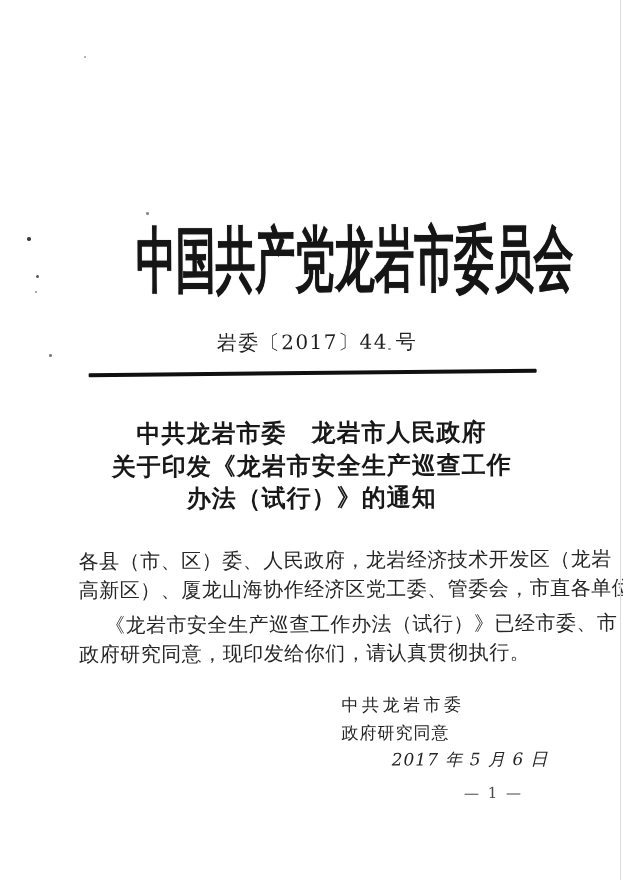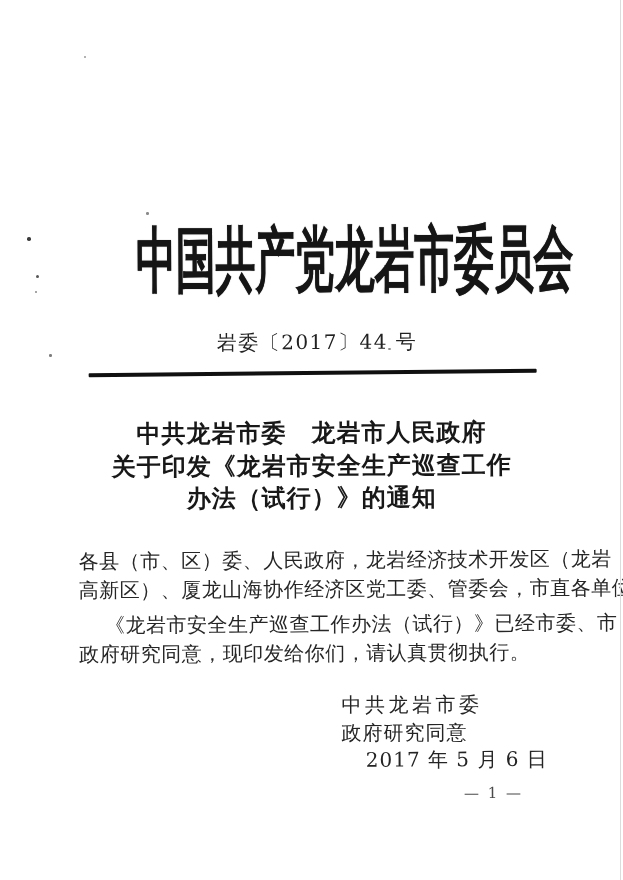--- a/index.html
+++ b/index.html
@@ -88,28 +88,28 @@
     font-weight: 400;
   }
   .body-text .bline { white-space: nowrap; }
   .body-text .para2 { margin-top: 6px; }
   .body-text .indent { padding-left: 26px; }
   
   .signature {
     position: absolute;
     left: 340px;
     top: 692px;
-    font-size: 20px;
+    font-size: 17px;
     line-height: 27.5px;
     color: #242424;
     white-space: nowrap;
   }
   .sig-issuer1 { letter-spacing: 3.5px; }
   .sig-issuer2 { letter-spacing: 1px; }
-  .sig-date { margin-left: 24px; letter-spacing: 1px; }
+  .sig-date { margin-left: 50px; letter-spacing: 1px; font-style: italic; }
   
   .page-number {
     position: absolute;
     left: 462px;
     top: 785px;
     font-size: 15px;
     letter-spacing: 2px;
     color: #4a4a4a;
     white-space: nowrap;
   }

